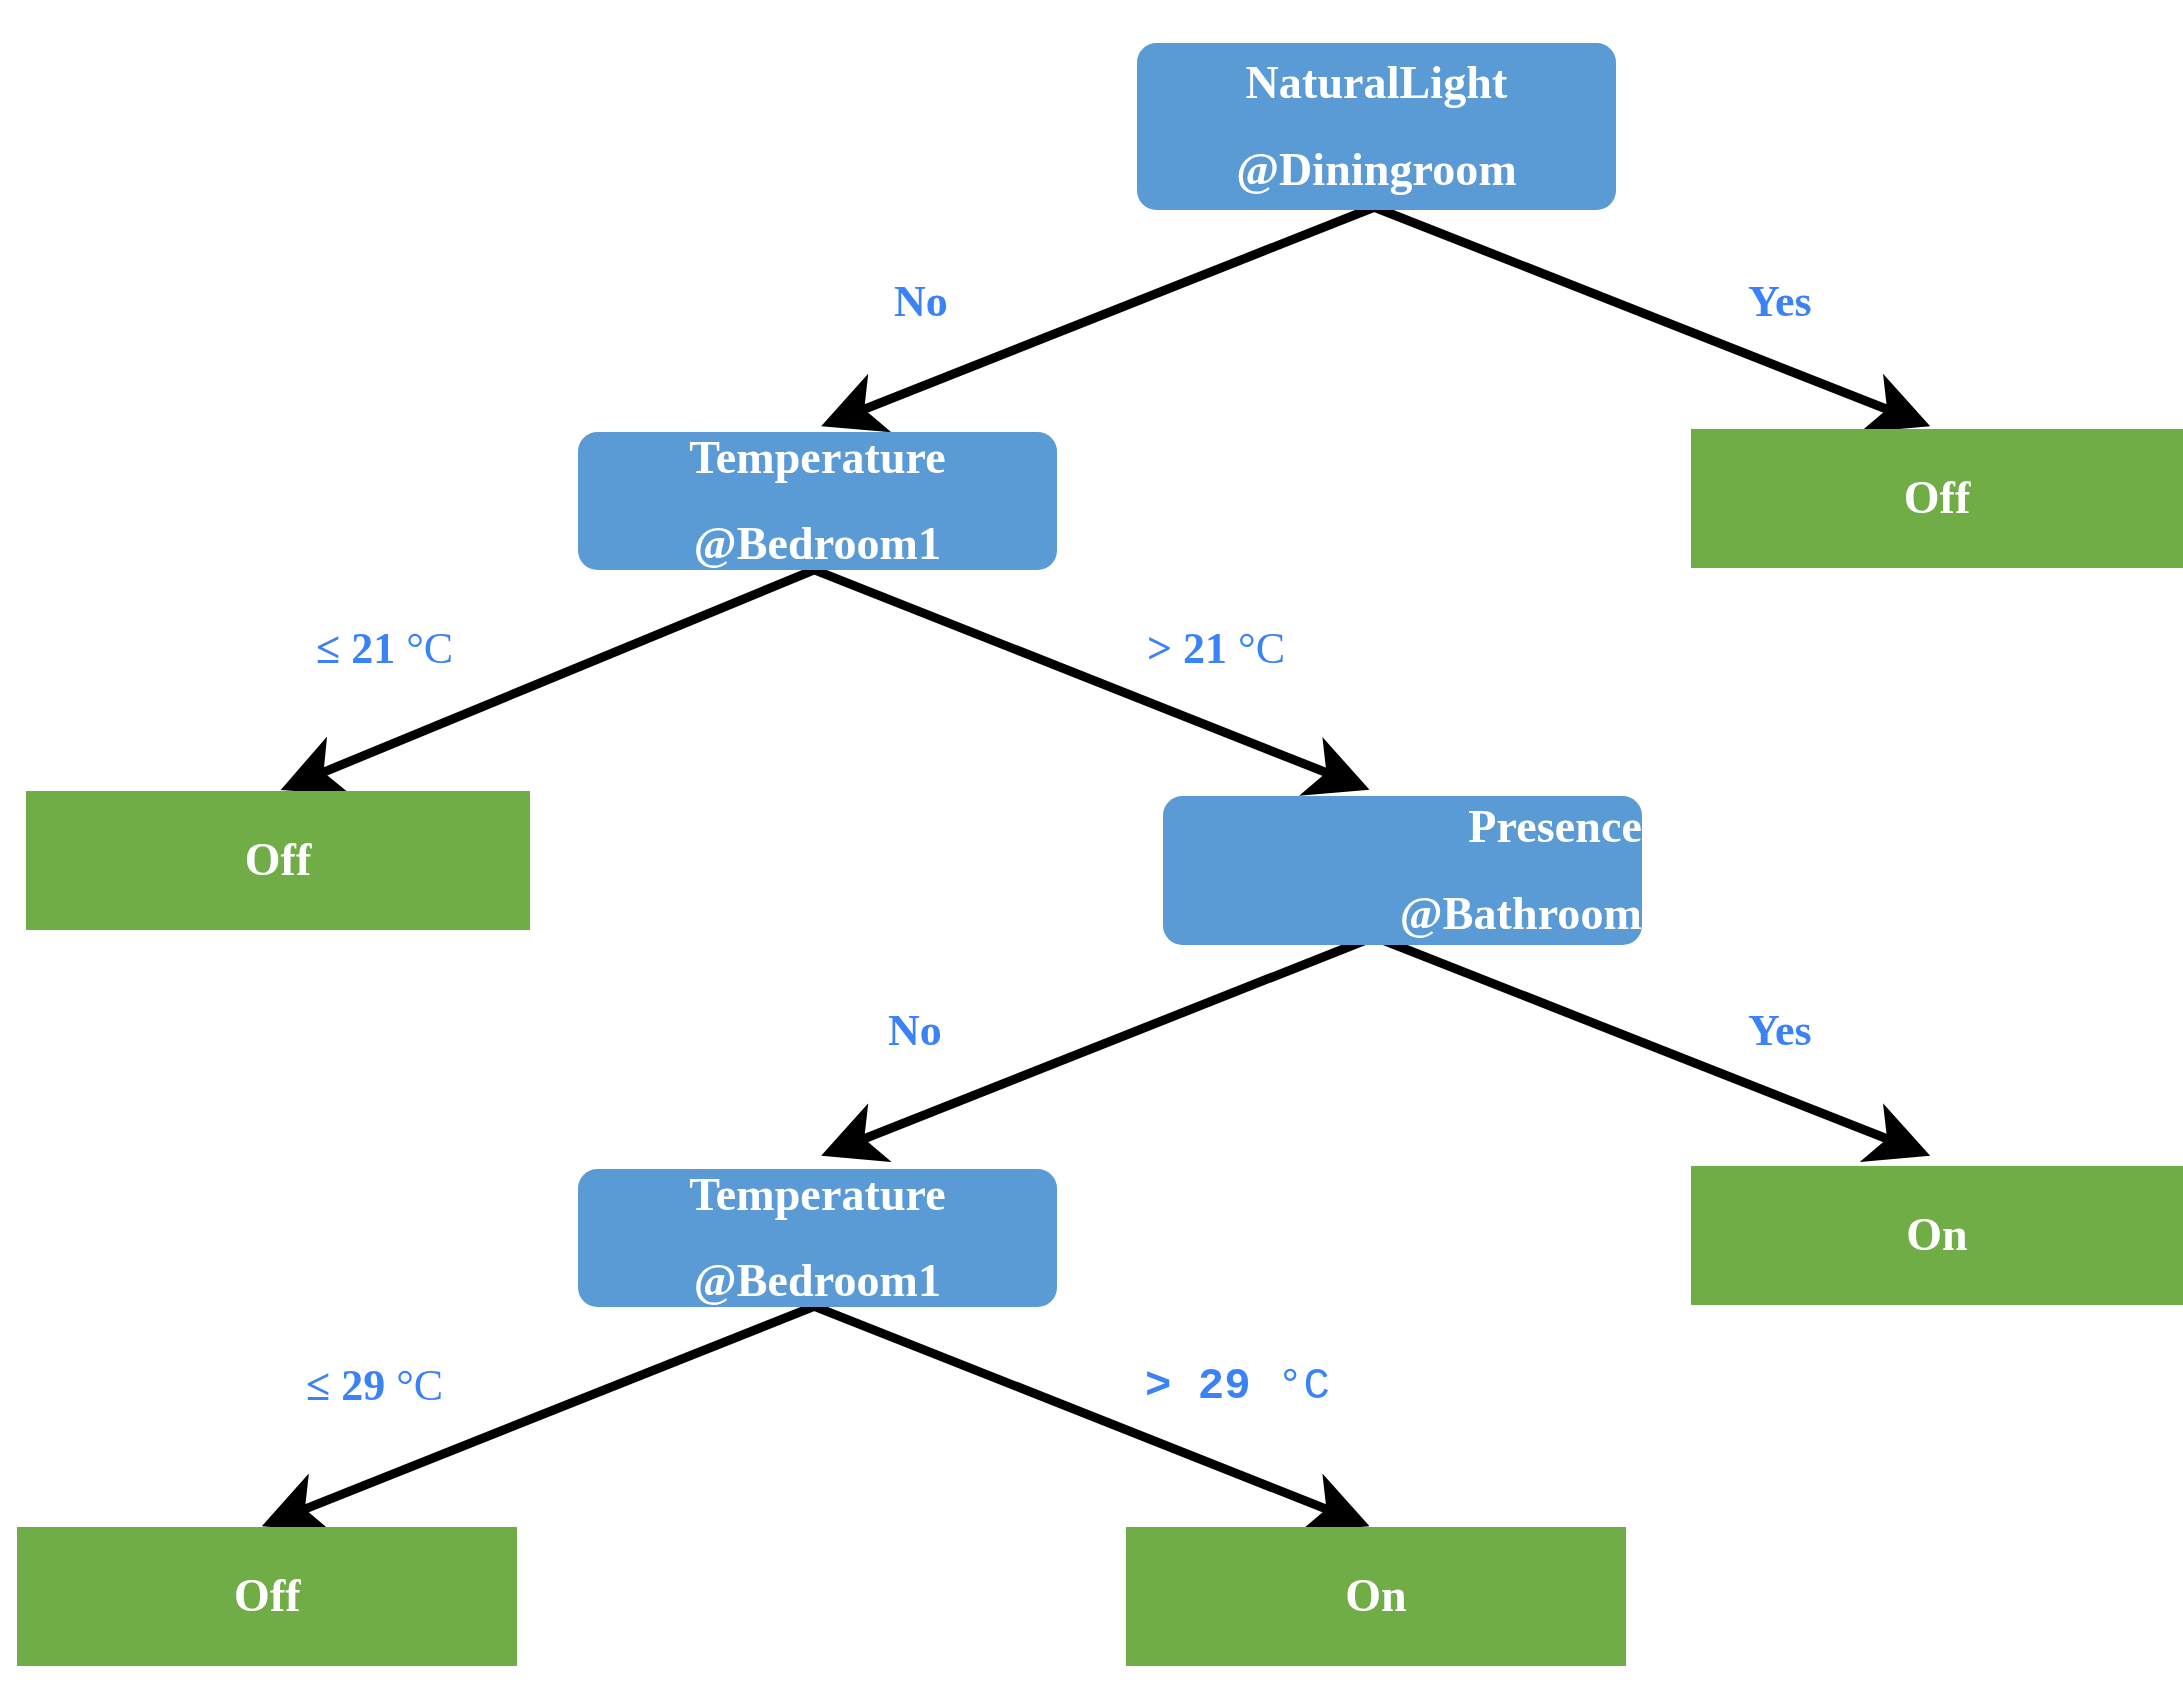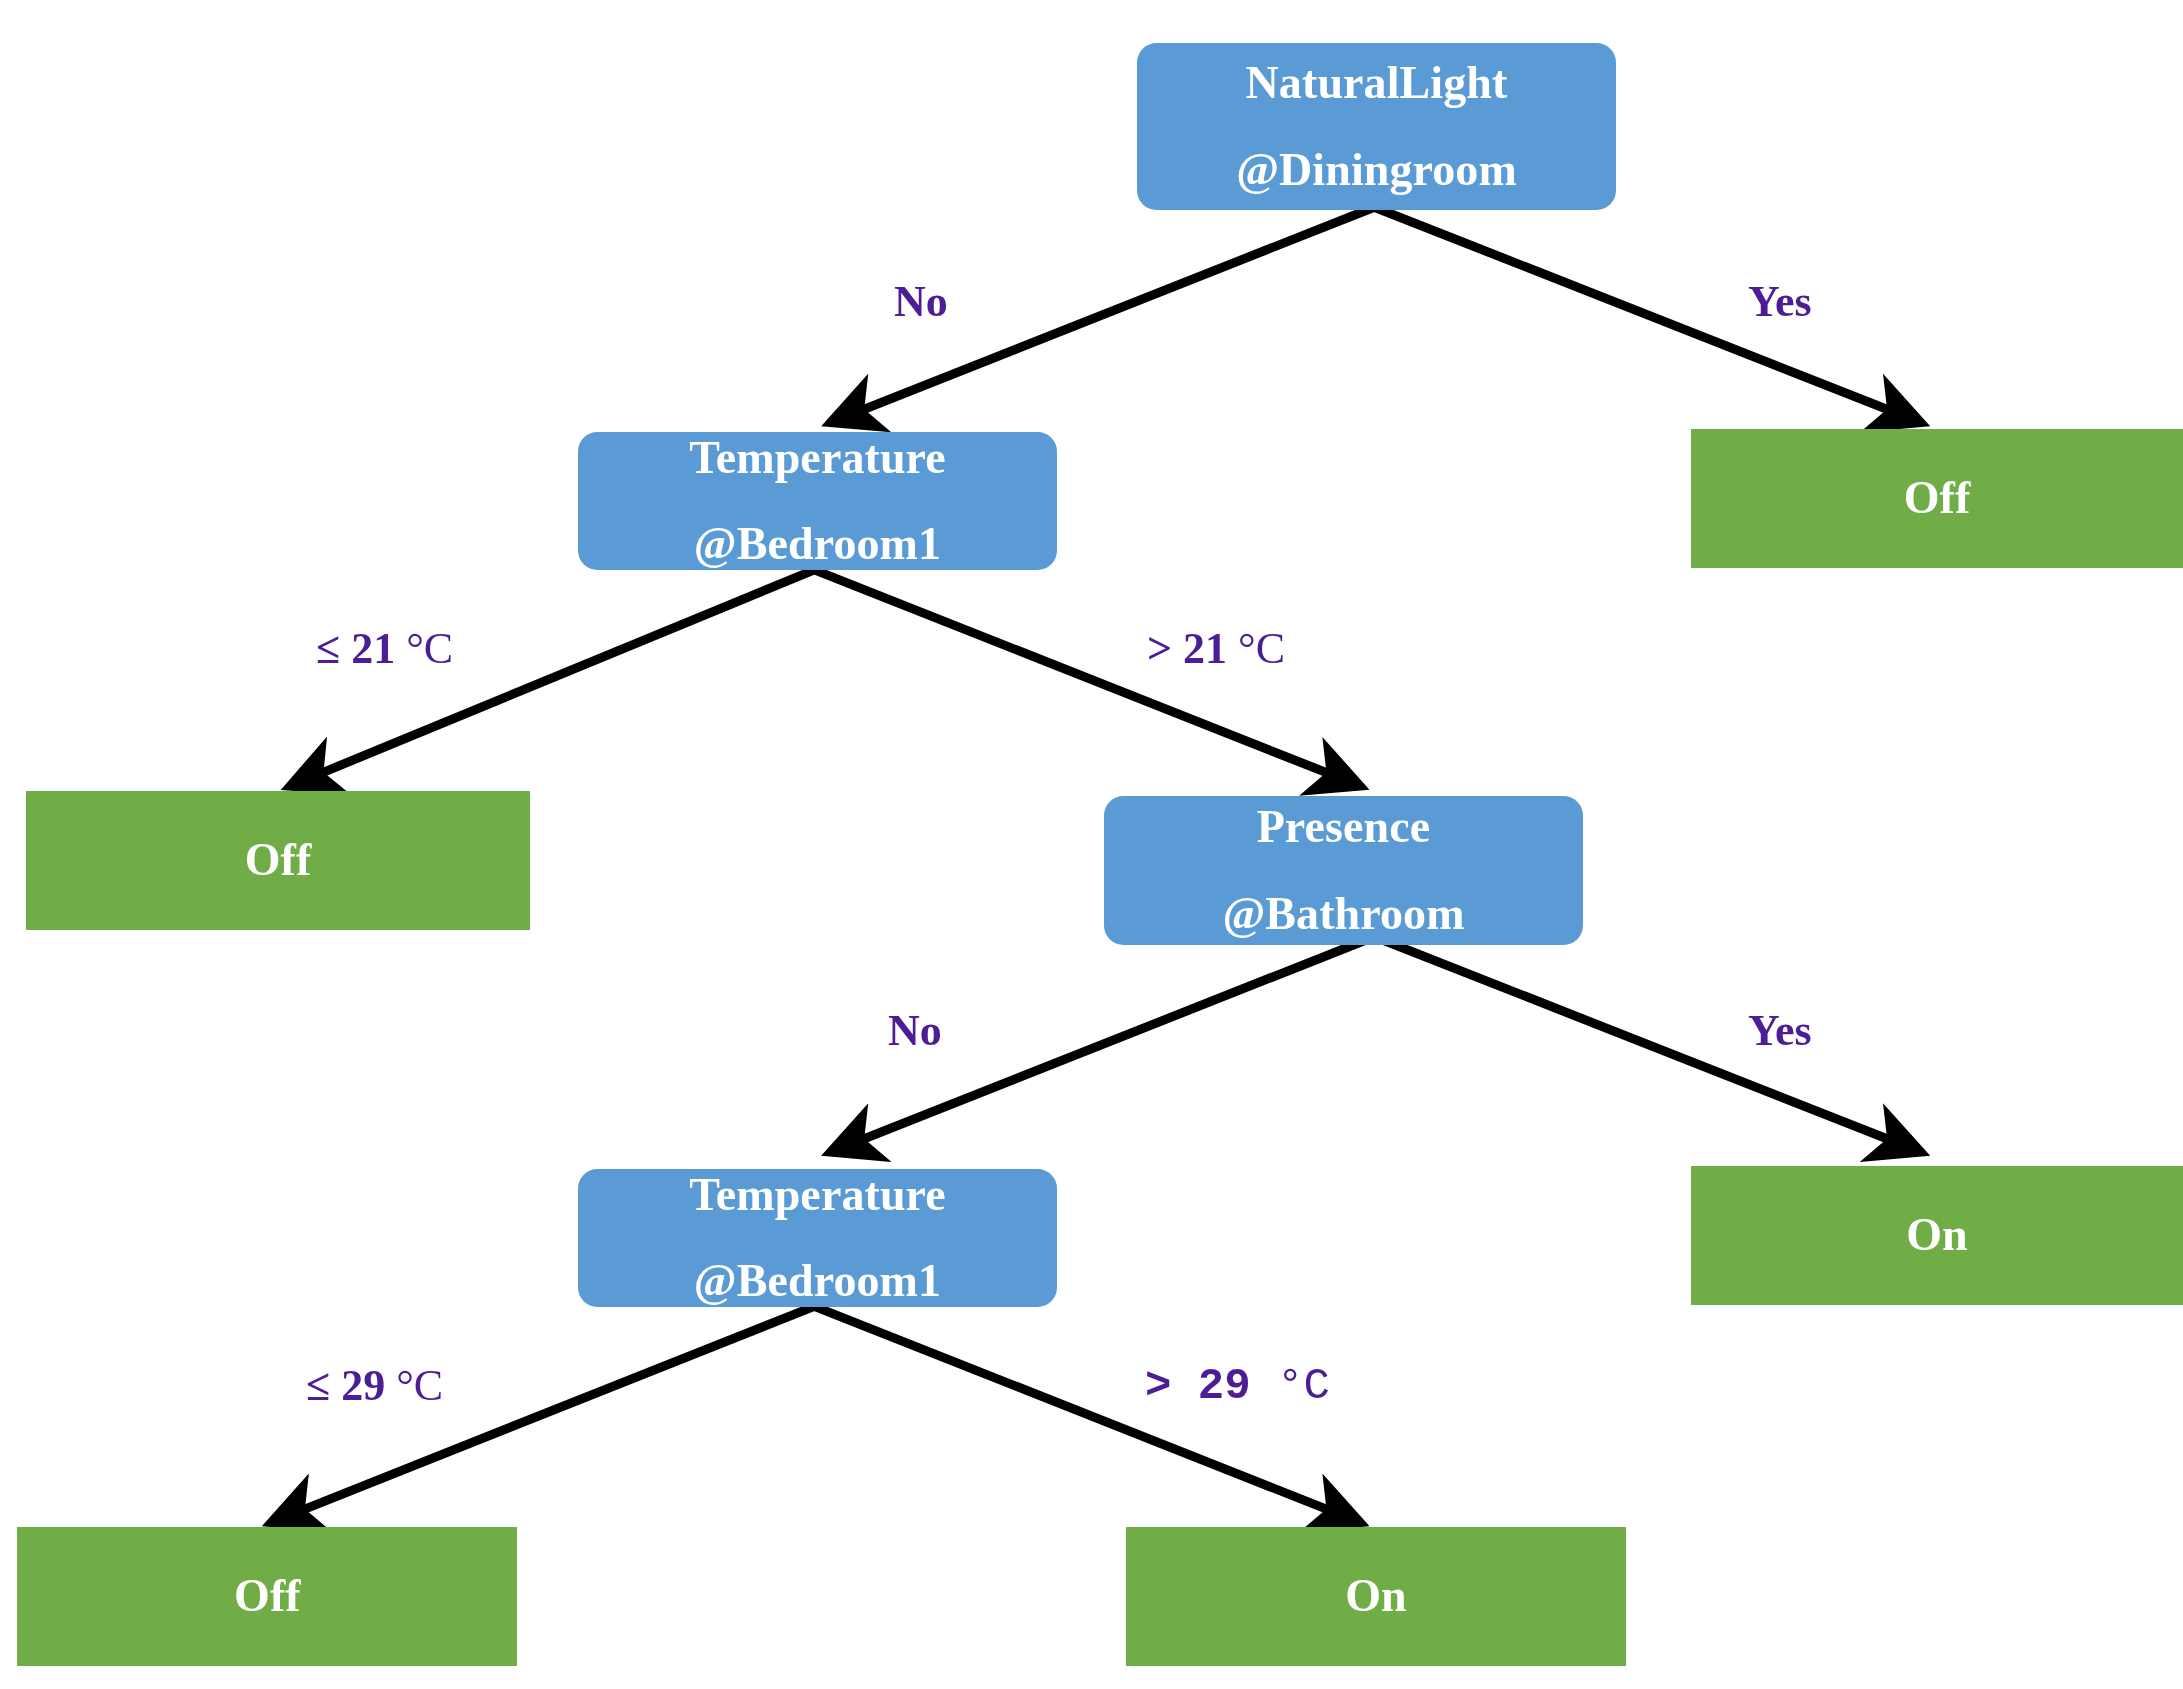--- a/index.html
+++ b/index.html
@@ -47,21 +47,21 @@
   .node.leaf {
     background: #70AD47;
     border-radius: 0;
     font-size: 46px;
   }
   .node .line2 {
     display: block;
   }
   .edge-label {
     position: absolute;
-    color: #4c1d95;
+    color: #3b82f6;
     font-weight: bold;
     font-size: 44px;
     white-space: nowrap;
     line-height: 1;
   }
   .edge-label .unit {
     font-weight: normal;
   }
 </style>
 </head>
@@ -118,21 +118,21 @@
     <span>≤ 21 </span><span class="unit">°C</span>
   </div>
   <div class="edge-label" style="left:1147px; top:627px;">
     <span>&gt; 21 </span><span class="unit">°C</span>
   </div>
 
   <div class="node leaf" style="left:26px; top:791px; width:504px; height:139px;">
     <span class="line1">Off</span>
   </div>
 
-  <div class="node decision" style="left:1104px; top:796px; width:479px; height:149px;">
+  <div class="node decision" style="left:1163px; top:796px; width:479px; height:149px;align-items:flex-end;">
     <span class="line1">Presence</span>
     <span class="line2">@Bathroom</span>
   </div>
 
   <div class="edge-label" style="left:888px; top:1009px;">
     <span>No</span>
   </div>
   <div class="edge-label" style="left:1748px; top:1009px;">
     <span>Yes</span>
   </div>

